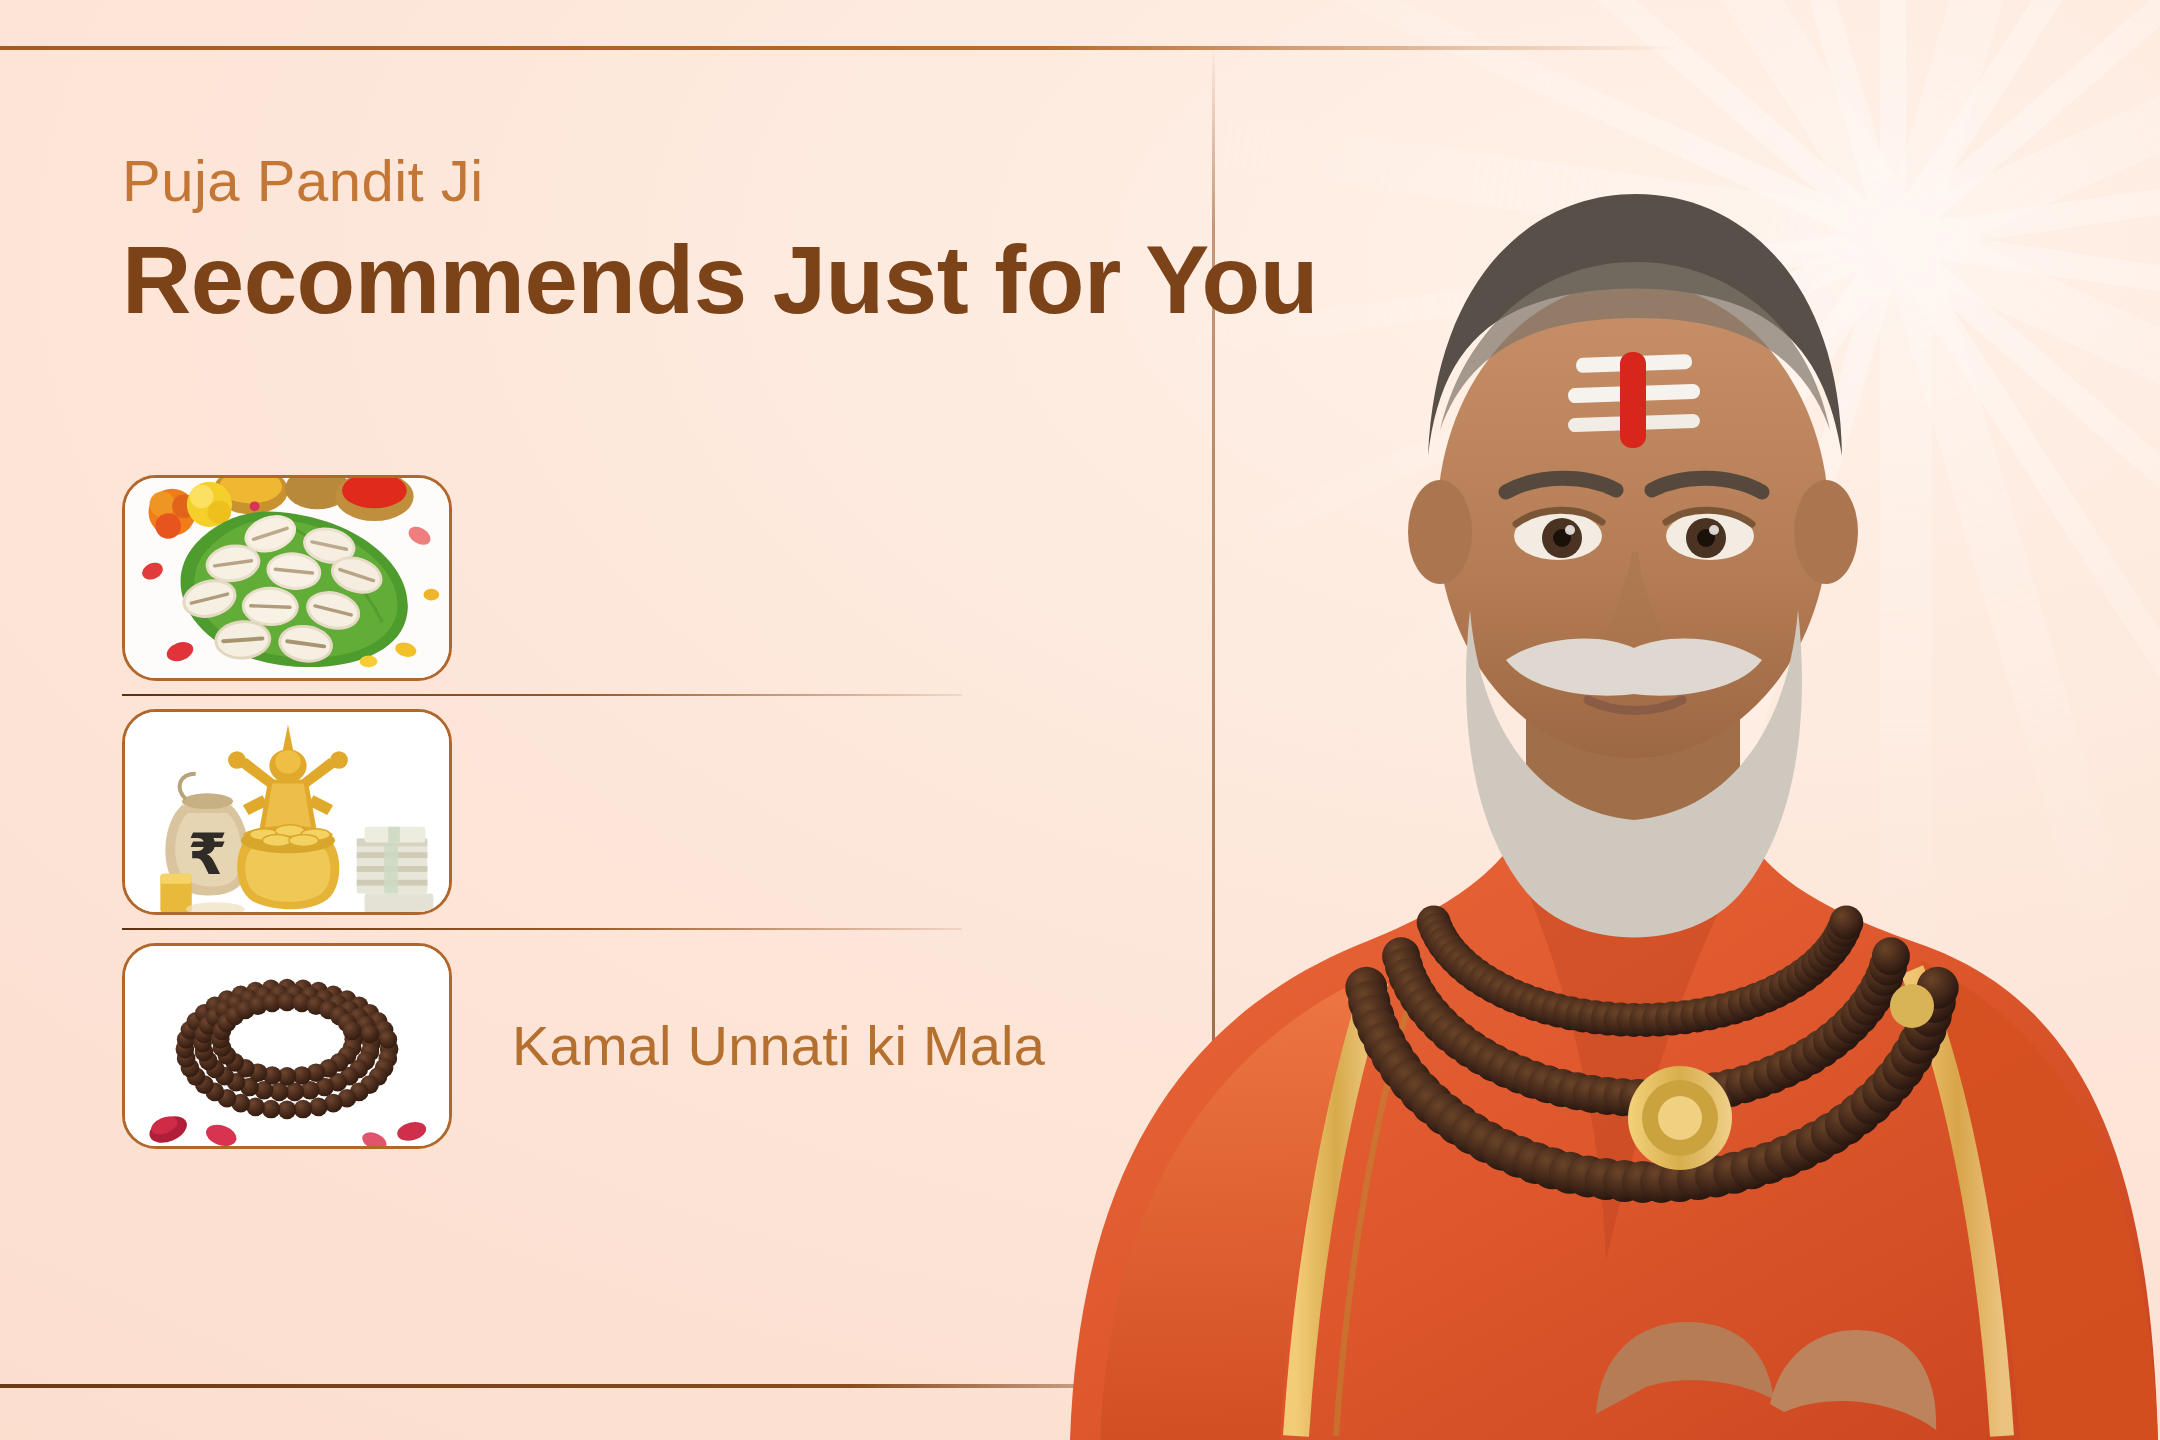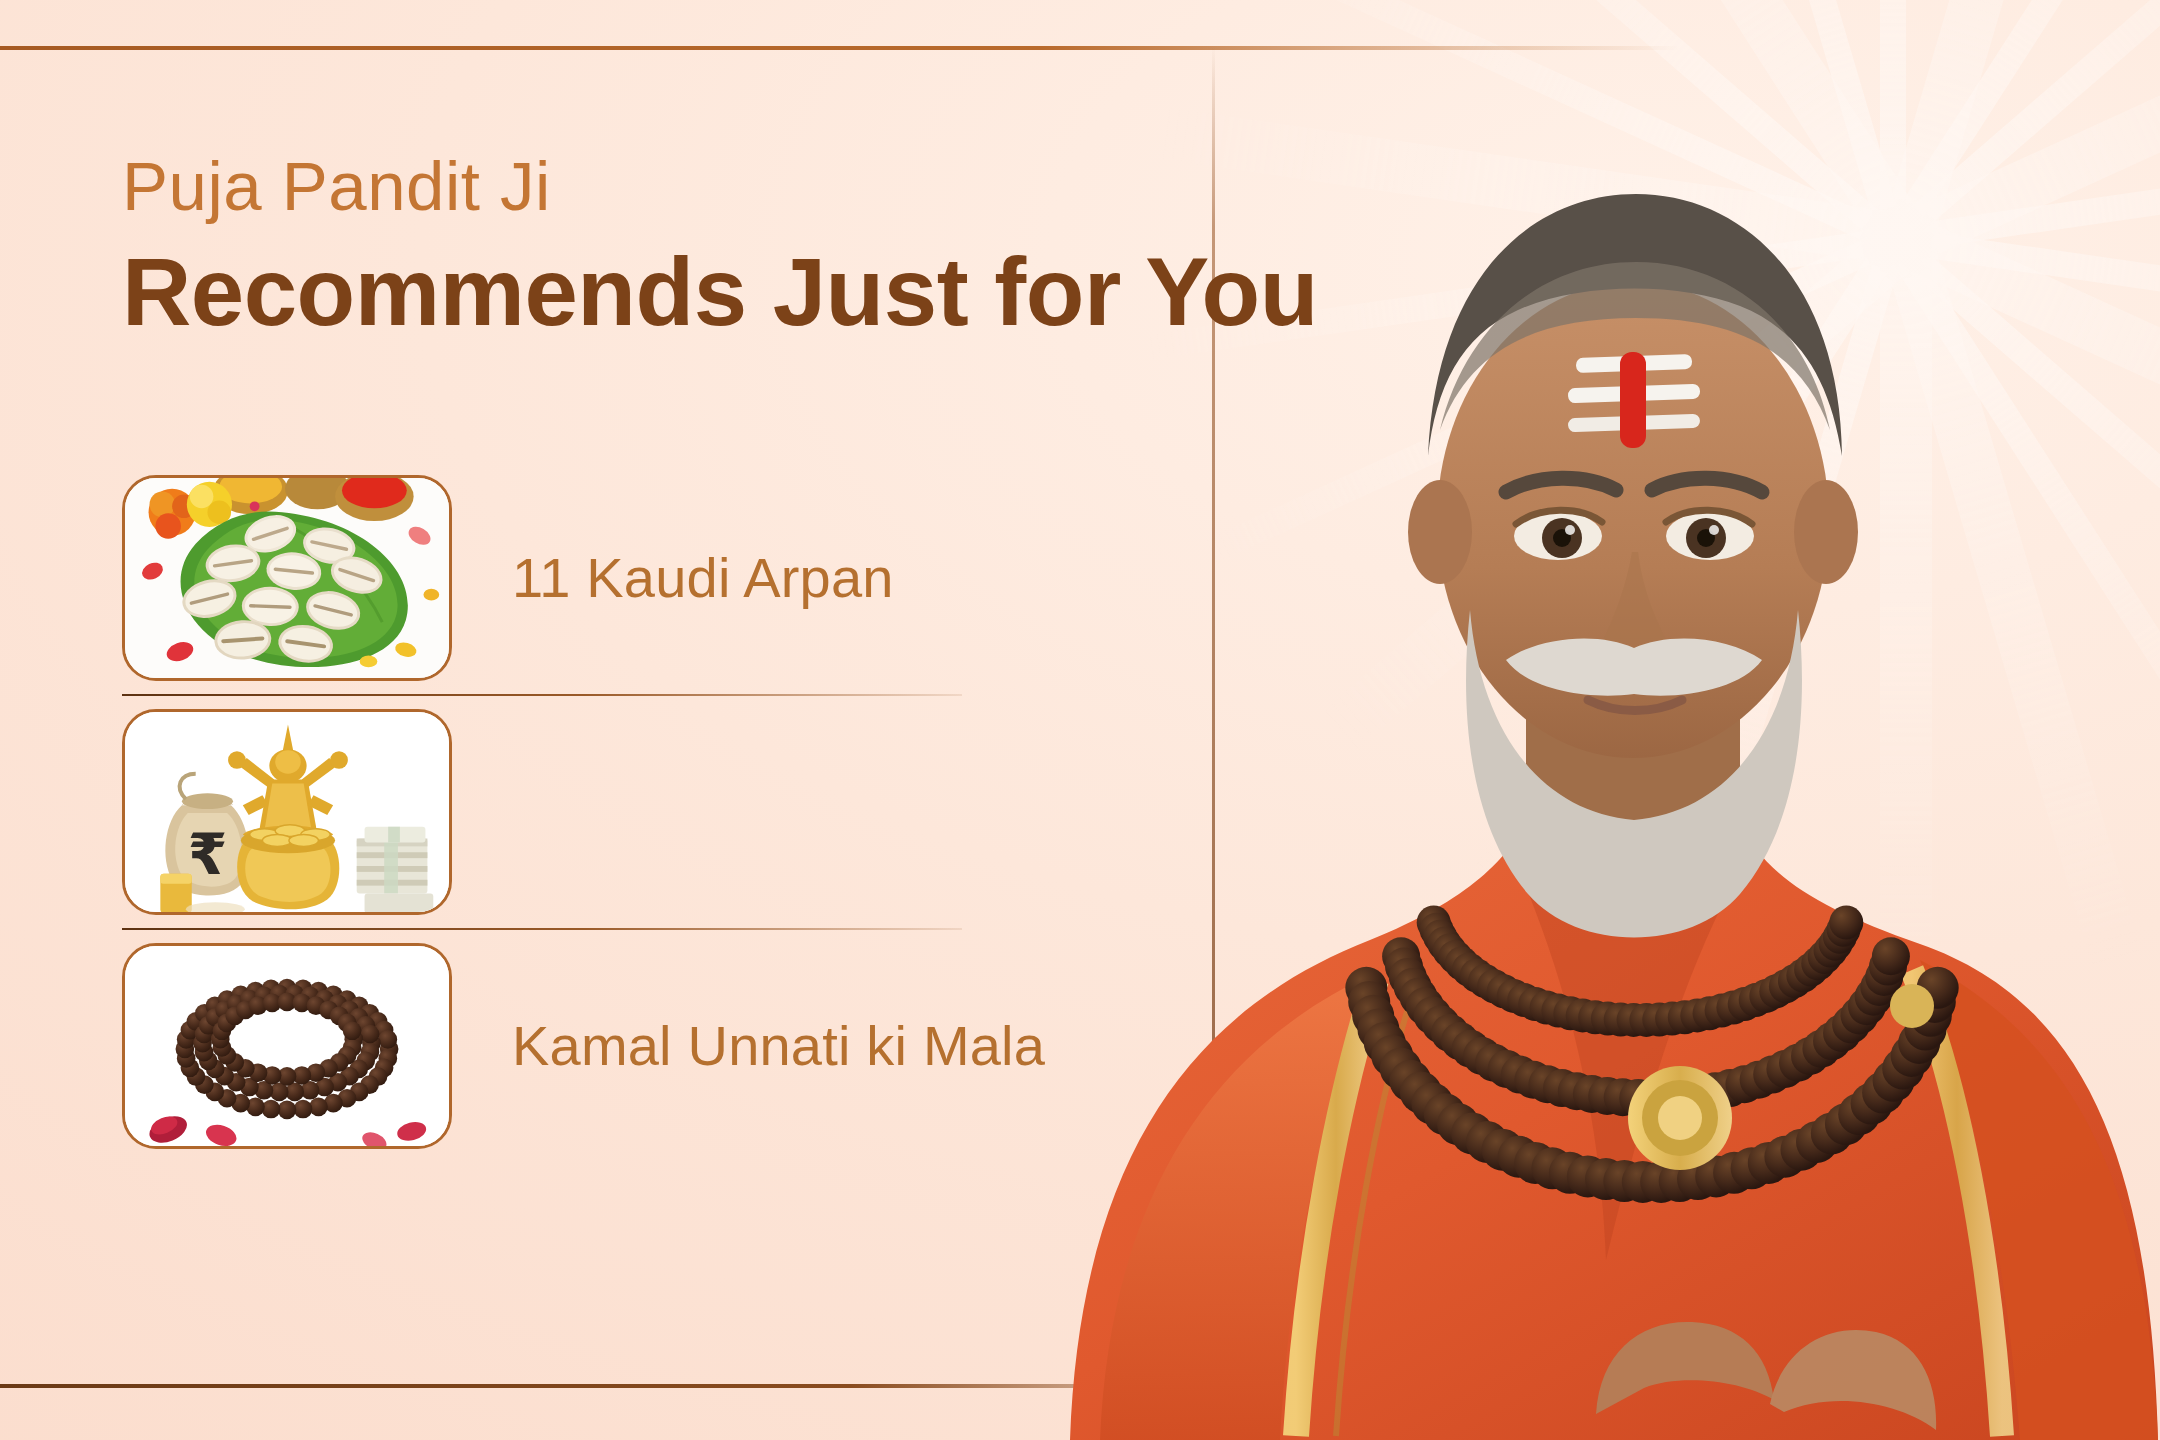--- a/index.html
+++ b/index.html
@@ -49,21 +49,21 @@
   .rule-vert{
     position:absolute; left:1212px; top:46px; width:3px; height:1290px;
     background:linear-gradient(180deg, rgba(166,90,34,0) 0%, rgba(150,80,30,.55) 14%, rgba(120,62,22,.75) 88%, rgba(120,62,22,.2) 100%);
   }
 
   
   .copy{
     position:absolute; left:122px; top:150px; width:1060px;
   }
   .title-light{
-    font-size:69px; font-weight:300; letter-spacing:.5px;
+    font-size:58px; font-weight:300; letter-spacing:.5px;
     color:#c47634; line-height:1.08; white-space:nowrap;
   }
   .title-bold{
     margin-top:16px;
     font-size:96px; font-weight:700; letter-spacing:-.5px;
     color:#7c4218; line-height:1.06; white-space:nowrap;
   }
 
   
   .list{ position:absolute; left:122px; top:462px; width:1060px; }
@@ -218,21 +218,20 @@
 
           <ellipse cx="28" cy="96" rx="11" ry="8" fill="#e23b3b" transform="rotate(-25 28 96)"></ellipse>
           <ellipse cx="56" cy="178" rx="14" ry="9" fill="#e0333a" transform="rotate(-20 56 178)"></ellipse>
           <ellipse cx="300" cy="60" rx="12" ry="8" fill="#ef7f7f" transform="rotate(30 300 60)"></ellipse>
           <ellipse cx="286" cy="176" rx="11" ry="7" fill="#f2c12a" transform="rotate(15 286 176)"></ellipse>
           <ellipse cx="248" cy="188" rx="9" ry="6" fill="#f5cc33"></ellipse>
           <ellipse cx="312" cy="120" rx="8" ry="6" fill="#f0b429"></ellipse>
           <circle cx="132" cy="30" r="5" fill="#d9335a"></circle>
         </svg>
       </div>
-      <div class="row-label">11 Kaudi Arpan</div>
     </div>
 
     <div class="divider"></div>
 
     <div class="row">
       <div class="thumb">
         <svg viewBox="0 0 330 206" preserveAspectRatio="xMidYMid slice">
           <rect width="330" height="206" fill="#ffffff"></rect>
 
           <path d="M58 96 C 40 112 36 150 48 172 C 58 192 108 194 120 174

